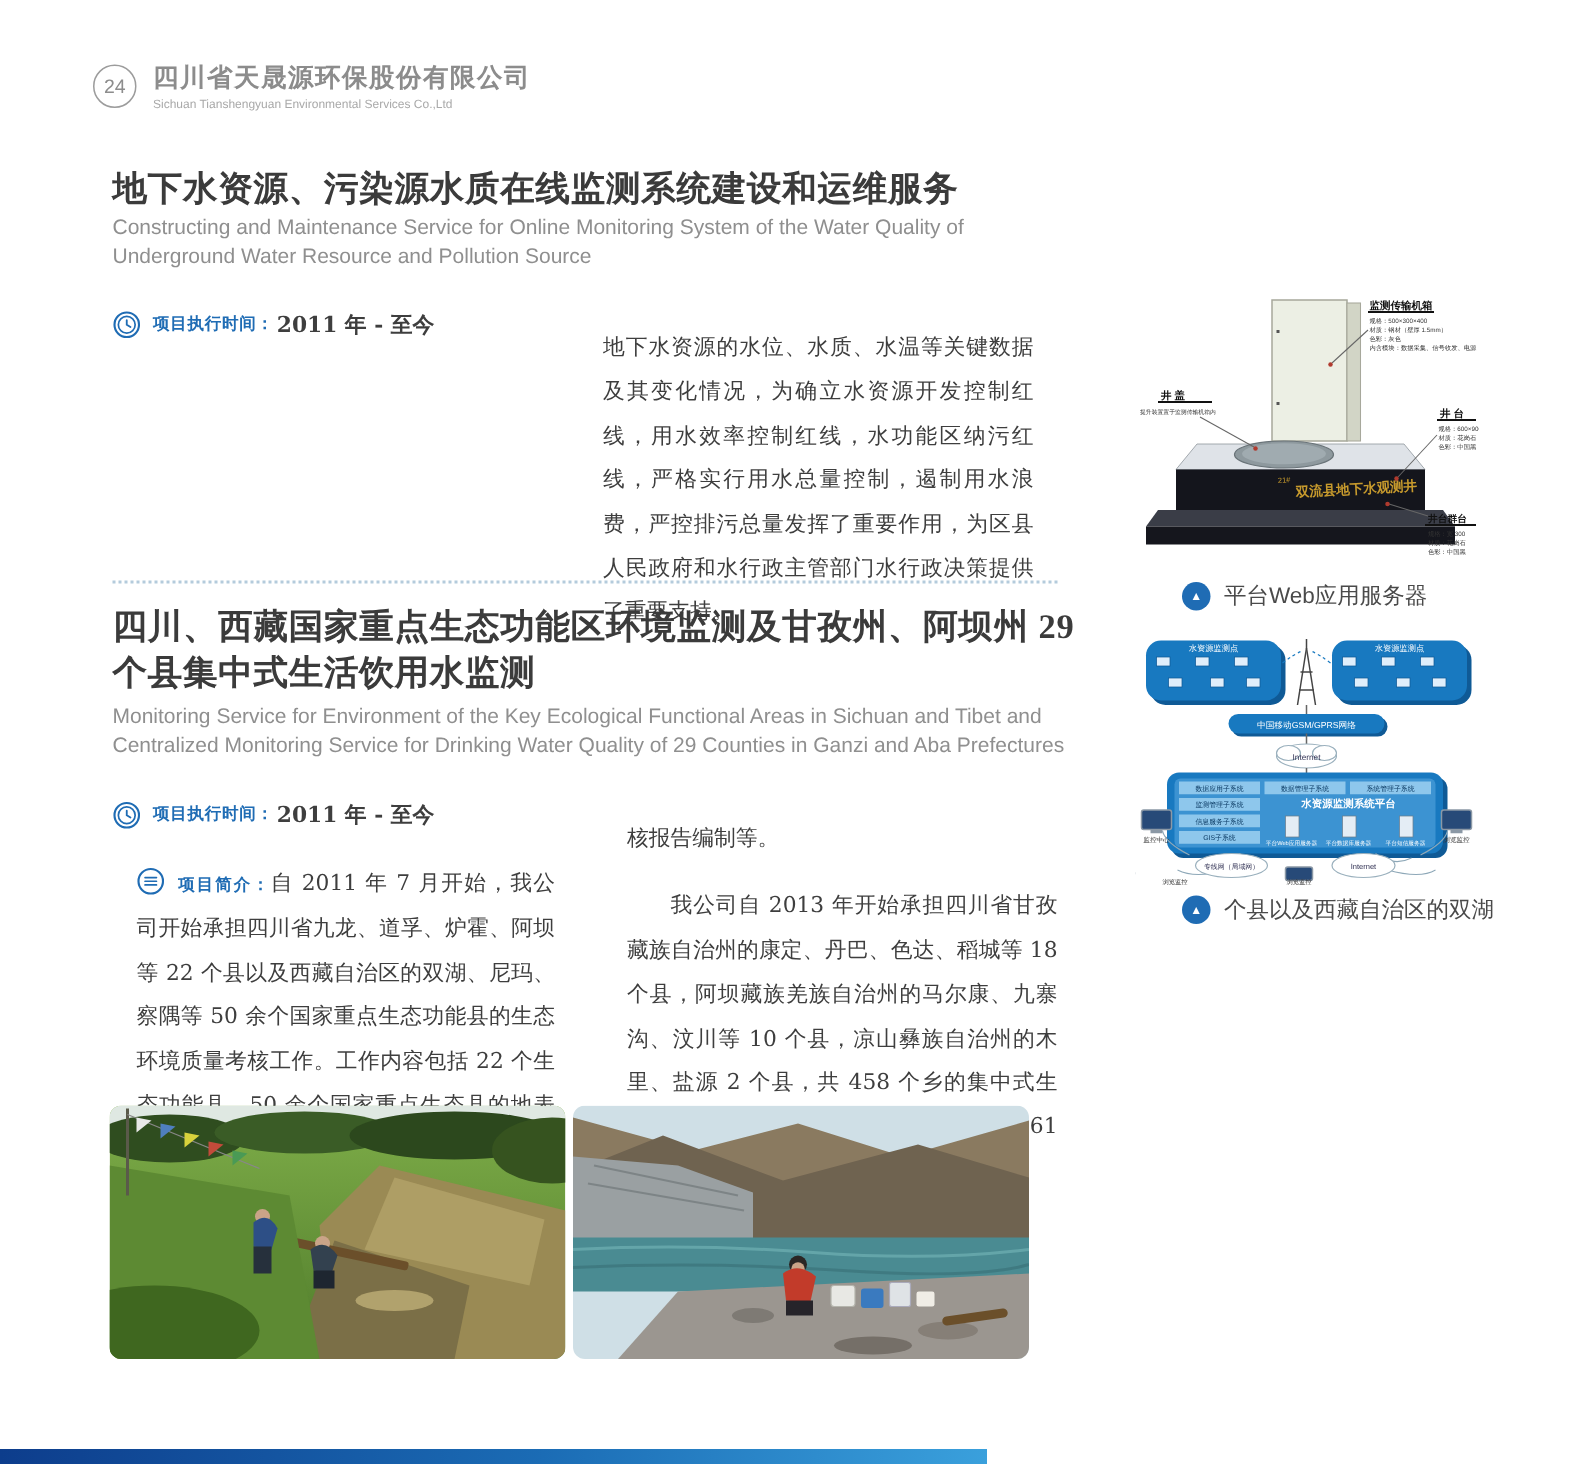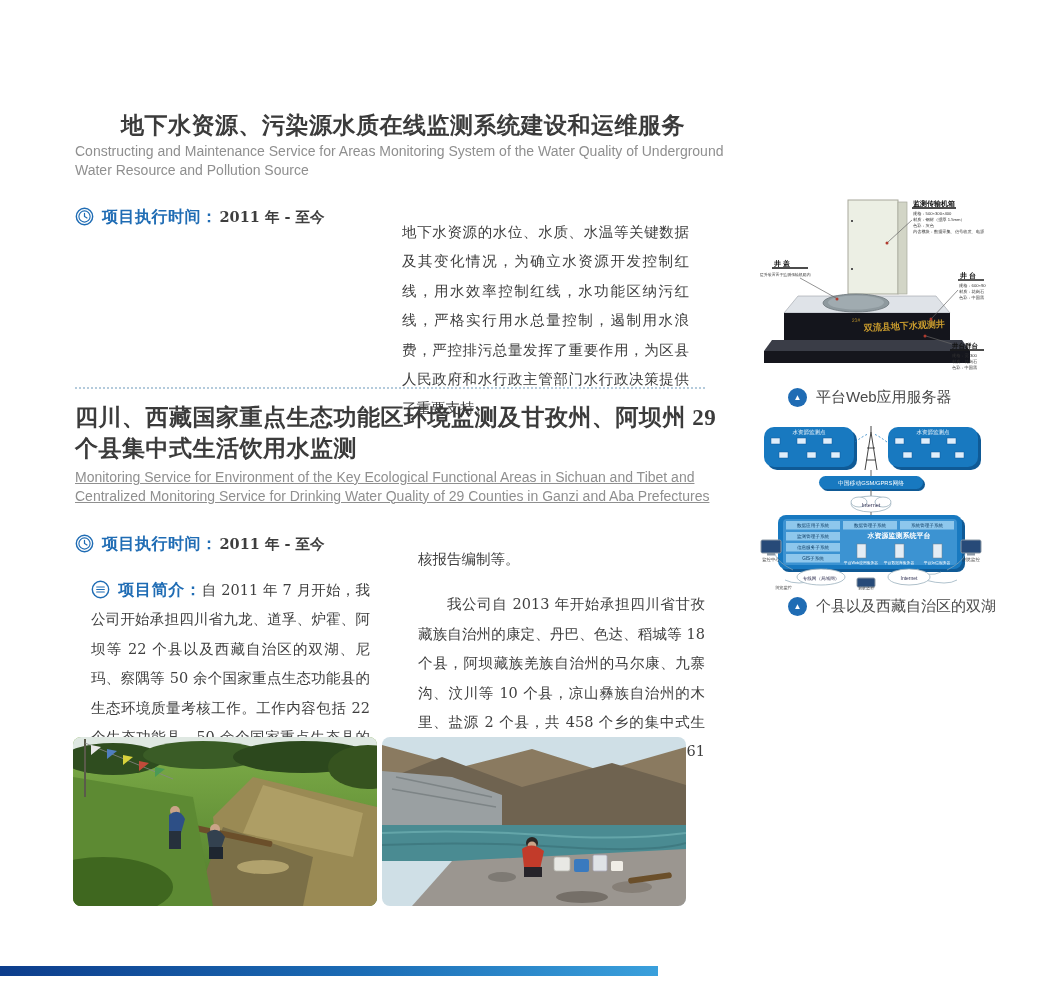--- a/index.html
+++ b/index.html
@@ -11,31 +11,31 @@
             color:#8d8d8d;font-size:13px;display:flex;align-items:center;justify-content:center;
             margin-top:3px;}
   .company{margin-left:11px;}
   .company-cn{font-size:17px;font-weight:700;color:#8c8c8c;letter-spacing:1px;}
   .company-en{font-size:8px;color:#a9a9a9;margin-top:2px;}
   
   .sec-title{position:absolute;left:75px;width:655px;font-size:23px;font-weight:700;
              color:#3b3b3b;line-height:31px;letter-spacing:0.5px;
              font-family:"Liberation Serif",serif;}
   .sec-sub{position:absolute;left:75px;width:650px;font-size:14px;color:#8f8f8f;line-height:18.5px;}
-  #sec1-title{top:110px;margin-left:46px;} #sec1-sub{top:142px;}
-  #sec2-title{top:402px;} #sec2-sub{top:468px;text-decoration:underline;}
+  #sec1-title{top:110px;} #sec1-sub{top:142px;}
+  #sec2-title{top:402px;} #sec2-sub{top:468px;}
   
   .col{position:absolute;width:311px;font-family:"DejaVu Serif",serif;
        font-size:14.5px;color:#3e3e3e;line-height:29.4px;text-align:justify;}
   .col p{margin:16px;}
   #sec1-left{left:75px;top:202px;} #sec1-right{left:386px;top:202px;width:319px;}
   #sec2-left{left:75px;top:529px;} #sec2-right{left:402px;top:529px;width:319px;}
   .time-row{display:flex;align-items:center;margin-bottom:17px;height:29px;}
   .blue-label{color:#1f6cb4;font-weight:700;font-family:Liberation Serif, serif;
-              font-size:16px;letter-spacing:0.5px;}
+              font-size:11px;letter-spacing:0.5px;}
   .time-value{color:#3e3e3e;margin-left:2px;font-weight:bold;}
   .ic{width:19px;height:19px;margin-right:8px;flex:none;}
   .ic-inline{display:inline-block;width:19px;height:19px;vertical-align:-4px;margin-right:8px;}
   .indent{text-indent:2em;}
   
   .dotted{position:absolute;left:75px;top:387px;width:630px;border-top:2px dotted #b4cbdc;}
   
   .side-img{position:absolute;}
   #well-svg{left:756px;top:190px;}
   #net-svg{left:757px;top:420px;}
@@ -49,23 +49,30 @@
   
   .footer-bar{position:absolute;left:0;top:966px;width:658px;height:10px;
               background:linear-gradient(90deg,#0d3d8c 0%,#1b6cb5 55%,#3aa0dc 100%);}
   svg text{font-family:"Liberation Sans",sans-serif;}
 </style>
 </head>
 <body>
 
 <div class="page">
 
+  <div class="logo-row">
+    <div class="page-num">24</div>
+    <div class="company">
+      <div class="company-cn">四川省天晟源环保股份有限公司</div>
+      <div class="company-en">Sichuan Tianshengyuan Environmental Services Co.,Ltd</div>
+    </div>
+  </div>
 
   <div id="sec1-title" class="sec-title">地下水资源、污染源水质在线监测系统建设和运维服务</div>
-  <div id="sec1-sub" class="sec-sub">Constructing and Maintenance Service for Areas Monitoring System of the Water Quality of Underground Water Resource and Pollution Source</div>
+  <div id="sec1-sub" class="sec-sub">Constructing and Maintenance Service for Online Monitoring System of the Water Quality of Underground Water Resource and Pollution Source</div>
 
   <div id="sec1-left" class="col">
     <div class="time-row">
       <svg class="ic" viewBox="0 0 20 20">
         <circle cx="10" cy="10" r="8.6" fill="none" stroke="#1f6cb4" stroke-width="1.5"></circle>
         <circle cx="10" cy="10" r="5.9" fill="none" stroke="#1f6cb4" stroke-width="1.2"></circle>
         <path d="M10 6.8 V10 L12.6 11.6" fill="none" stroke="#1f6cb4" stroke-width="1.3" stroke-linecap="round"></path>
       </svg>
       <span class="blue-label">项目执行时间：</span>
       <span class="time-value">2011 年 - 至今</span>

